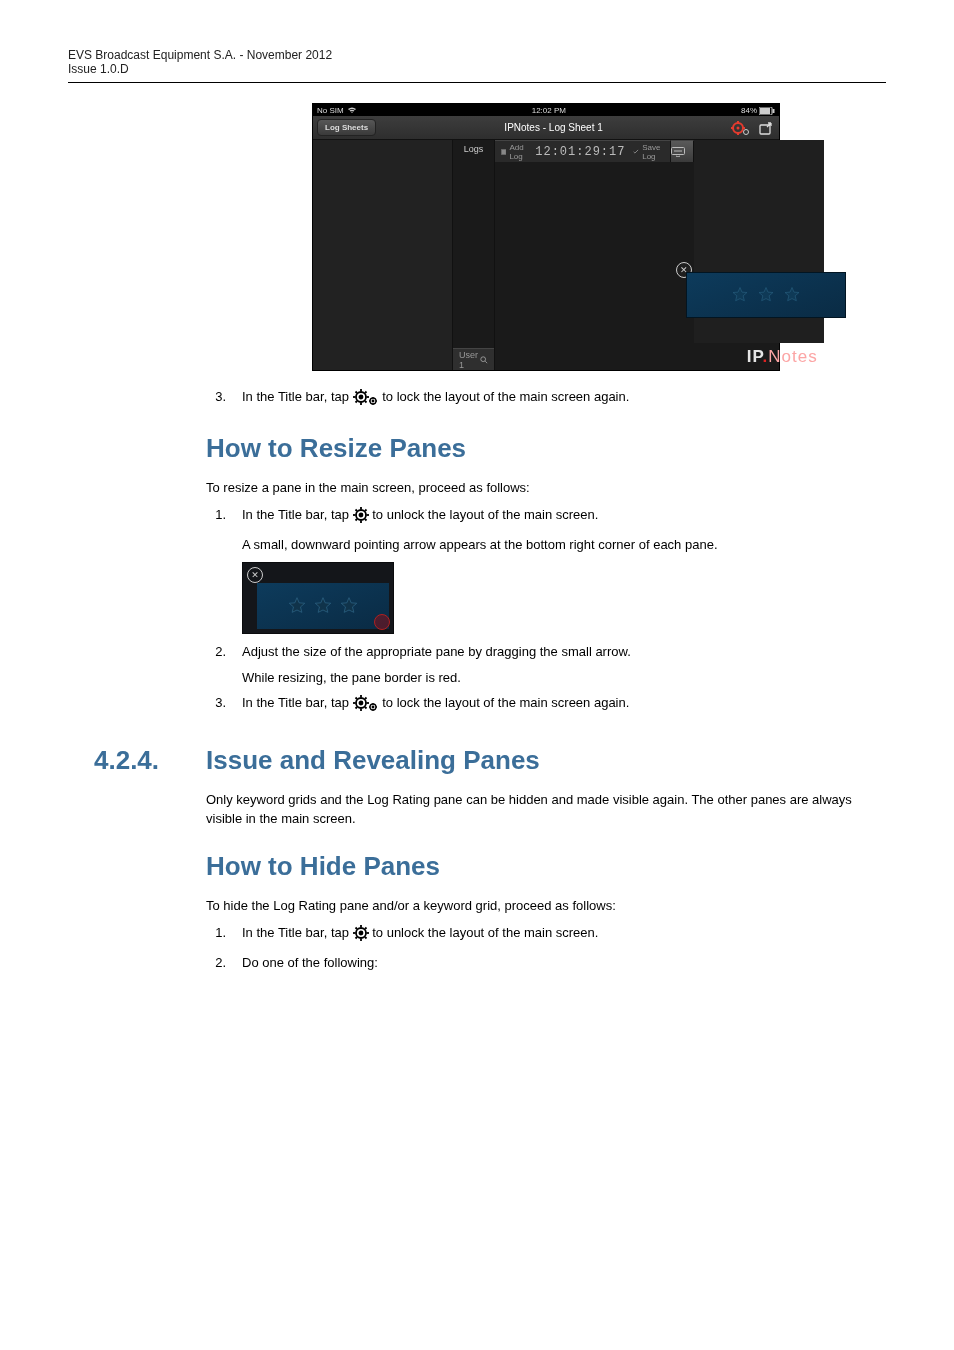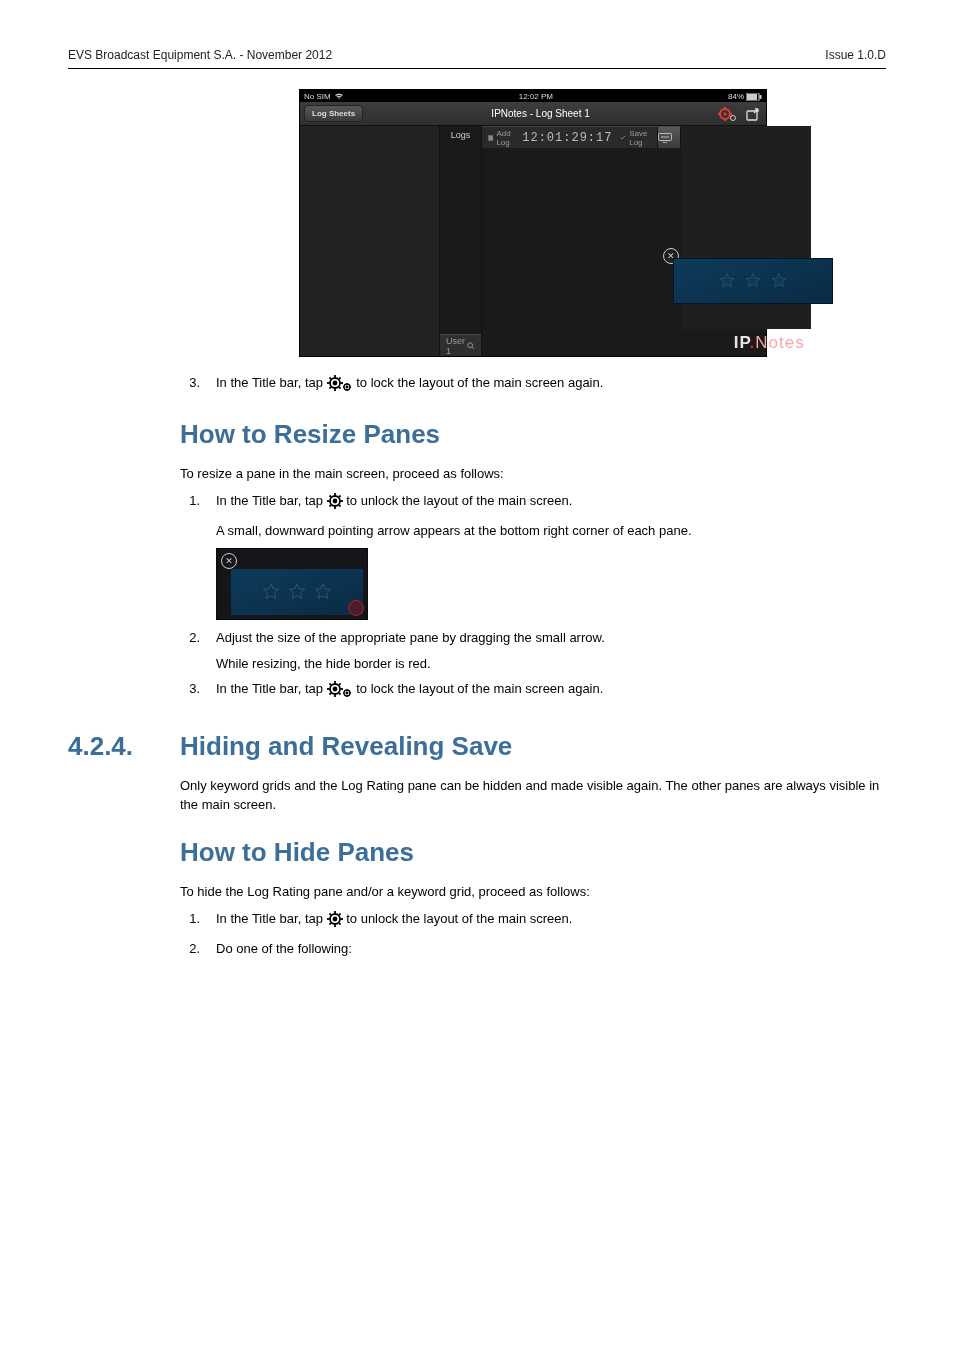--- a/index.html
+++ b/index.html
@@ -13,24 +13,26 @@
   .page {
     padding: 48px 68px 28px 68px;
   }
   .top-row {
     display: flex;
     justify-content: space-between;
     font-size: 12px;
     color: #222;
     padding-bottom: 6px;
     border-bottom: 1.5px solid #000;
+    flex-direction: column;
   }
   .content {
     padding-left: 112px;
     padding-top: 20px;
+    margin-left: 26px;
   }
   
   .shot {
     width: 468px;
     margin: 0 auto 16px auto;
     border: 1px solid #000;
     background: #1a1a1a;
     color: #d9d9d9;
     font-family: Arial, sans-serif;
     font-size: 9px;
@@ -455,21 +457,21 @@
         </div>
         <div class="resize"></div>
       </div>
     </div>
 
     <div class="step">
       <span class="num">2.</span>
       <span class="txt">
         <span>Adjust the size of the appropriate pane by dragging the small arrow.</span>
         <div style="height:6px"></div>
-        <span>While resizing, the hide border is red.</span>
+        <span>While resizing, the pane border is red.</span>
       </span>
     </div>
 
     <div class="step">
       <span class="num">3.</span>
       <span class="txt">
         <span>In the Title bar, tap </span>
         <span class="gearicon">
           <svg width="26" height="16" viewBox="0 0 26 16">
             <g fill="none" stroke="#000" stroke-width="1.8">
@@ -493,21 +495,21 @@
                 <line x1="22.8" y1="12" x2="24" y2="12"></line>
             </g>
           </svg>
         </span>
         <span> to lock the layout of the main screen again.</span>
       </span>
     </div>
 
     <div class="h2row">
       <span class="h2num">4.2.4.</span>
-      <span class="h2txt">Hiding and Revealing Save</span>
+      <span class="h2txt">Issue and Revealing Panes</span>
     </div>
 
     <div class="para">Only keyword grids and the Log Rating pane can be hidden and made visible again. The other panes are always visible in the main screen.</div>
 
     <div class="h3">How to Hide Panes</div>
     <div class="para">To hide the Log Rating pane and/or a keyword grid, proceed as follows:</div>
 
     <div class="step">
       <span class="num">1.</span>
       <span class="txt">

